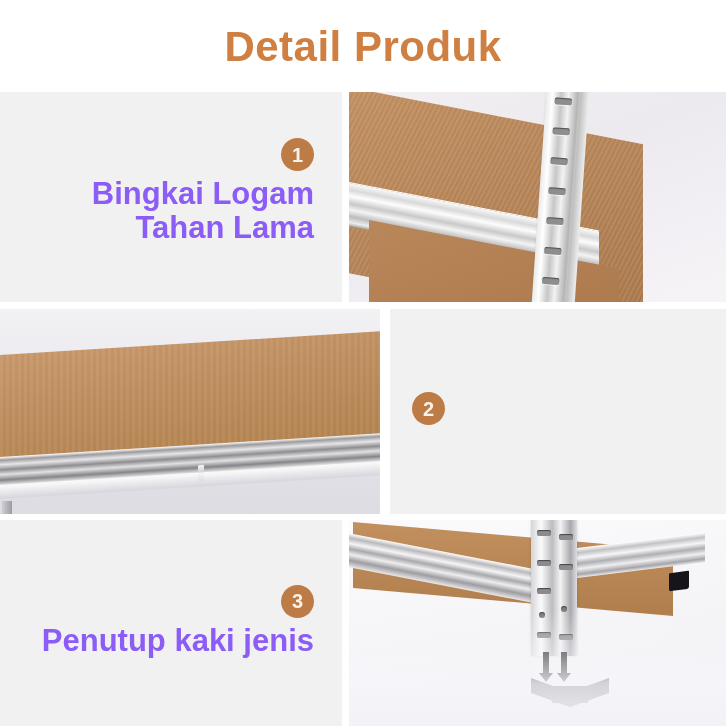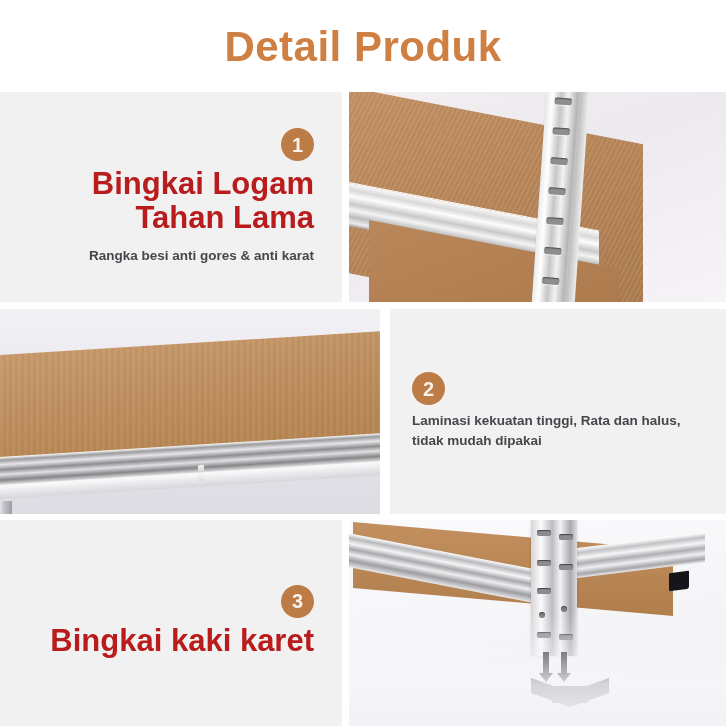--- a/index.html
+++ b/index.html
@@ -54,21 +54,21 @@
   .badge {
     width: 33px; height: 33px; border-radius: 50%;
     background: #bd7b45;
     color: #f7f2ec;
     font-size: 20px; font-weight: bold;
     display: flex; align-items: center; justify-content: center;
     line-height: 1;
     margin-bottom: 6px;
   }
   .panel-title {
-    color: #b91c1c;
+    color: #8b5cf6;
     font-weight: bold;
     line-height: 1.08;
     white-space: pre-line;
   }
   #t1 .panel-title { font-size: 31px; margin-bottom: 12px; }
   #t2 .panel-title { font-size: 34px; margin-bottom: 6px; }
   #t3 .panel-title { font-size: 31px; margin-bottom: 10px; }
 
   .panel-desc {
     color: #46464c;
@@ -229,21 +229,20 @@
 
   <div class="header">
     <div class="header-title">Detail Produk</div>
   </div>
 
   <div class="cell text-cell" id="cell-r1-text">
     <div class="tb align-right" id="t1">
       <div class="badge">1</div>
       <div class="panel-title">Bingkai Logam
 Tahan Lama</div>
-      <div class="panel-desc">Rangka besi anti gores &amp; anti karat</div>
     </div>
   </div>
 
   <div class="cell" id="cell-r1-photo">
     <div class="ph" id="photo1">
       <div class="board-top"></div>
       <div class="beam"></div>
       <div class="board-low"></div>
       <div class="clip"></div>
       <div class="post">
@@ -265,29 +264,27 @@
       <div class="beam2"></div>
       <div class="bolt"></div>
       <div class="shadow2"></div>
       <div class="leg2"></div>
     </div>
   </div>
 
   <div class="cell text-cell" id="cell-r2-text">
     <div class="tb align-left" id="t2">
       <div class="badge">2</div>
-      <div class="panel-desc">Laminasi kekuatan tinggi, Rata dan halus,
-tidak mudah dipakai</div>
     </div>
   </div>
 
   <div class="cell text-cell" id="cell-r3-text">
     <div class="tb align-right" id="t3">
       <div class="badge">3</div>
-      <div class="panel-title">Bingkai kaki karet</div>
+      <div class="panel-title">Penutup kaki jenis</div>
     </div>
   </div>
 
   <div class="cell" id="cell-r3-photo">
     <div class="ph" id="photo3">
       <div class="deck"></div>
       <div class="rail-l"></div>
       <div class="rail-r"></div>
       <div class="foot-far"></div>
       <div class="post3">

